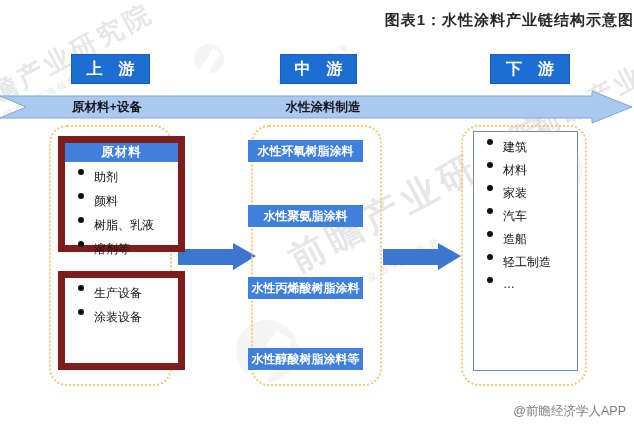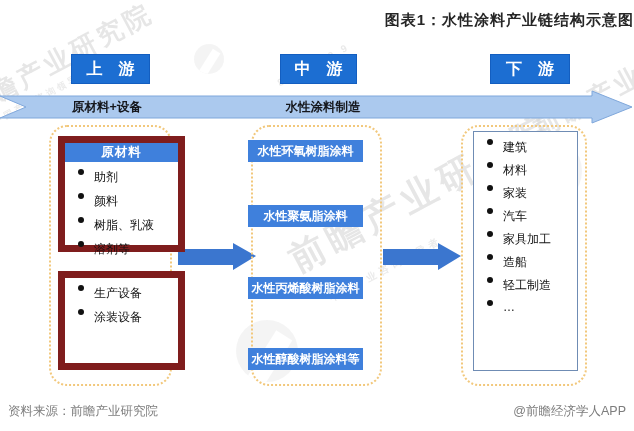--- a/index.html
+++ b/index.html
@@ -152,33 +152,28 @@
       <li>
           <span class="dot"></span>
           <span>家装</span>
         </li>
       <li>
           <span class="dot"></span>
           <span>汽车</span>
         </li>
       <li>
           <span class="dot"></span>
-          <span>家具加工</span>
-        </li>
-      <li>
-          <span class="dot"></span>
           <span>造船</span>
         </li>
       <li>
           <span class="dot"></span>
           <span>轻工制造</span>
         </li>
       <li>
           <span class="dot"></span>
           <span>…</span>
         </li>
     </ul>
   </div>
 
-  <div class="footer-source">资料来源：前瞻产业研究院</div>
   <div class="footer-credit">@前瞻经济学人APP</div>
 
 </div>
 
 </body></html>

